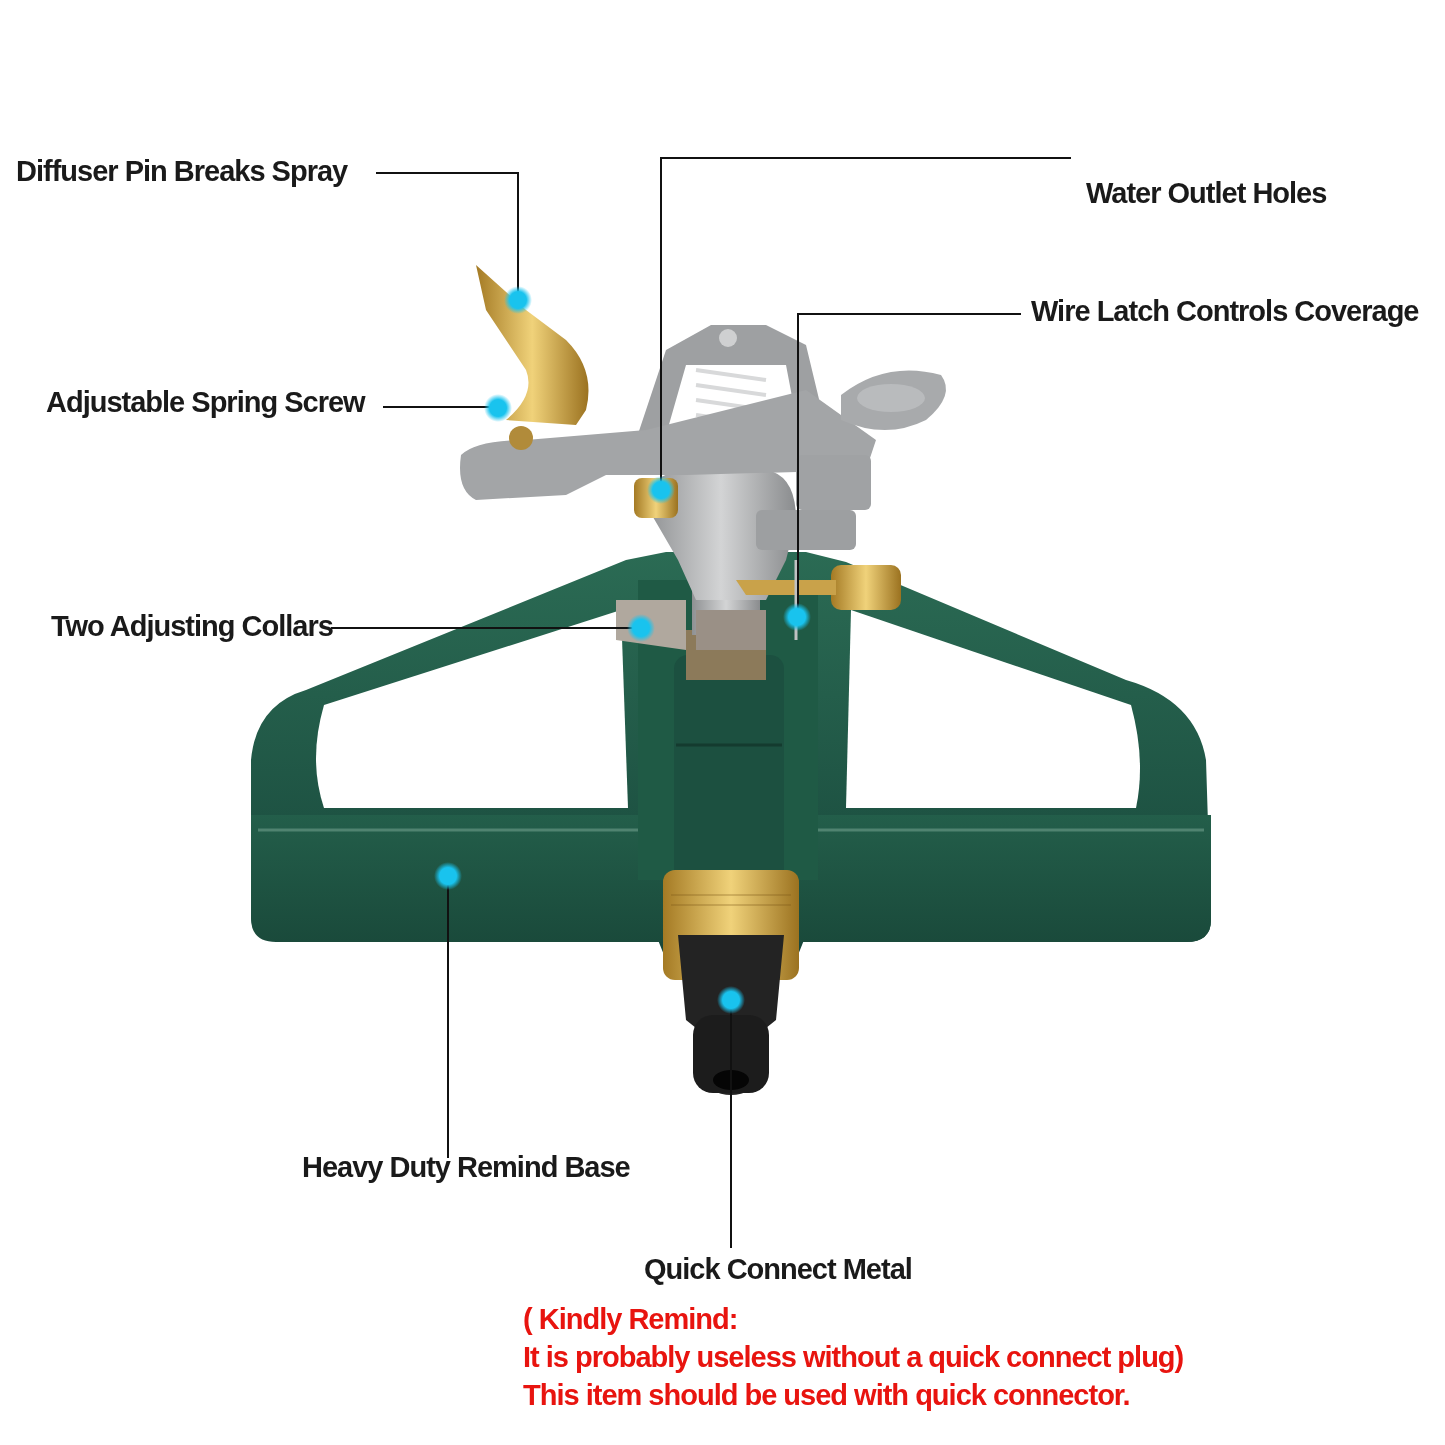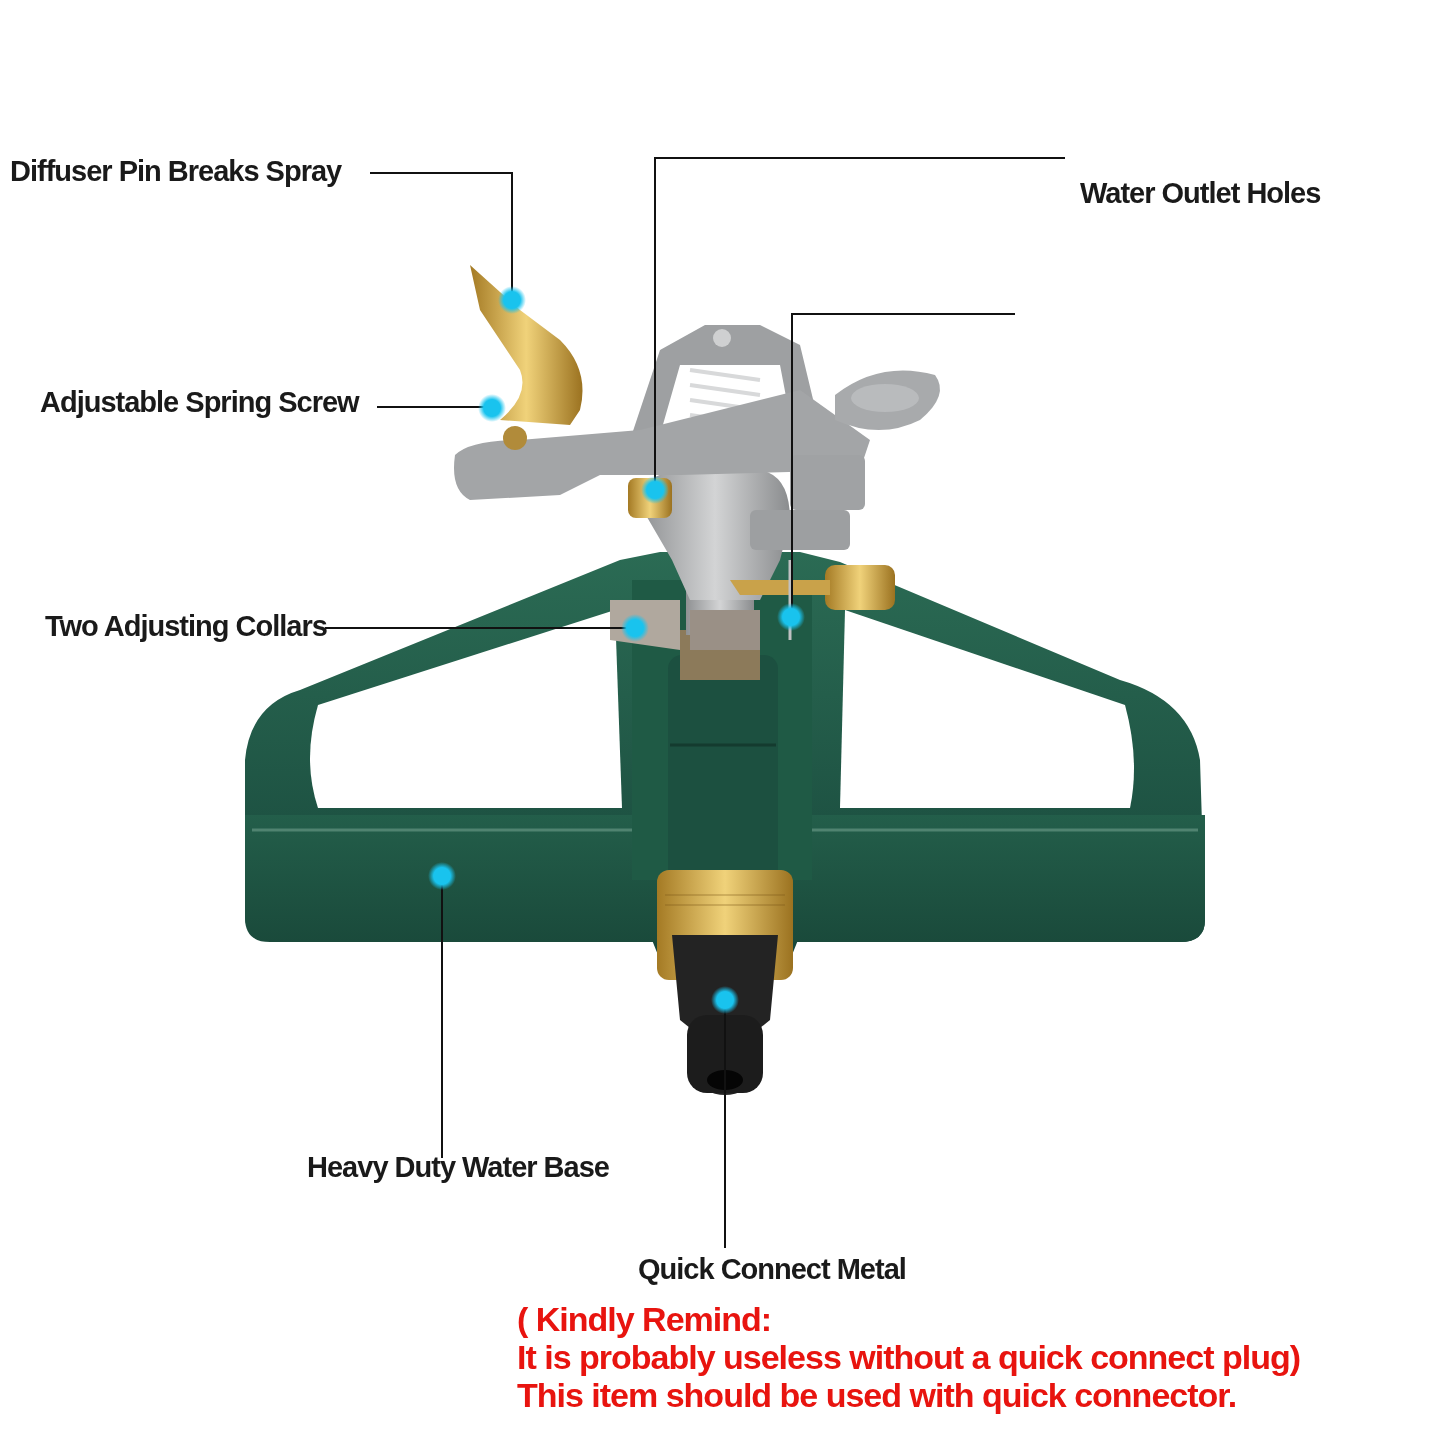--- a/index.html
+++ b/index.html
@@ -1,23 +1,23 @@
 <!DOCTYPE html>
 <html><head>
 <meta charset="utf-8">
 <style>
   html, body { margin:0; padding:0; background:#ffffff; }
   body { width:1445px; height:1445px; position:relative; overflow:hidden;
          font-family:"Liberation Sans", "DejaVu Sans", sans-serif; }
-  #stage { position:absolute; left:0; top:0; width:1188px; height:1445px; }
+  #stage { position:absolute; left:6px; top:0; width:1188px; height:1445px; }
   .label { position:absolute; font-weight:bold; color:#1a1a1a; font-size:29px;
            letter-spacing:-1px; white-space:nowrap; line-height:1.1; }
   .label.center { text-align:center; }
   .remind { position:absolute; left:517px; top:1300px; color:#e8140f; font-weight:bold;
-            font-size:34px; letter-spacing:-1px; line-height:38px; white-space:nowrap; }
+            font-size:29px; letter-spacing:-1px; line-height:38px; white-space:nowrap; }
   .remind div { display:block; }
   svg { position:absolute; left:0; top:0; }
 </style>
 </head>
 <body>
 
 <div id="stage">
 
   <svg width="1445" height="1445" viewBox="0 0 1445 1445">
     <defs>
@@ -138,24 +138,25 @@
       <circle cx="791" cy="617" r="14" fill="url(#gDot)"></circle>
       <circle cx="492" cy="408" r="14" fill="url(#gDot)"></circle>
       <circle cx="635" cy="628" r="14" fill="url(#gDot)"></circle>
       <circle cx="442" cy="876" r="14" fill="url(#gDot)"></circle>
       <circle cx="725" cy="1000" r="14" fill="url(#gDot)"></circle>
     </g>
   </svg>
 
   <div class="label" style="left:10px; top:156px;">Diffuser Pin Breaks Spray</div>
   <div class="label" style="left:1080px; top:146px;margin-top:32px;">Water Outlet Holes</div>
+  <div class="label" style="left:1025px; top:296px;">Wire Latch Controls Coverage</div>
   <div class="label" style="left:40px; top:387px;text-align:center;">Adjustable Spring Screw</div>
   <div class="label" style="left:20px; top:611px;margin-left:25px;">Two Adjusting Collars</div>
   <div class="label center" style="left:296px; top:1152px; width:324px;">
-    <div>Heavy Duty Water Base</div>
+    <div>Heavy Duty Remind Base</div>
   </div>
   <div class="label" style="left:638px; top:1254px;">Quick Connect Metal</div>
 
   <div class="remind">
     <div>( Kindly Remind:</div>
     <div>It is probably useless without a quick connect plug)</div>
     <div>This item should be used with quick connector.</div>
   </div>
 </div>
 

